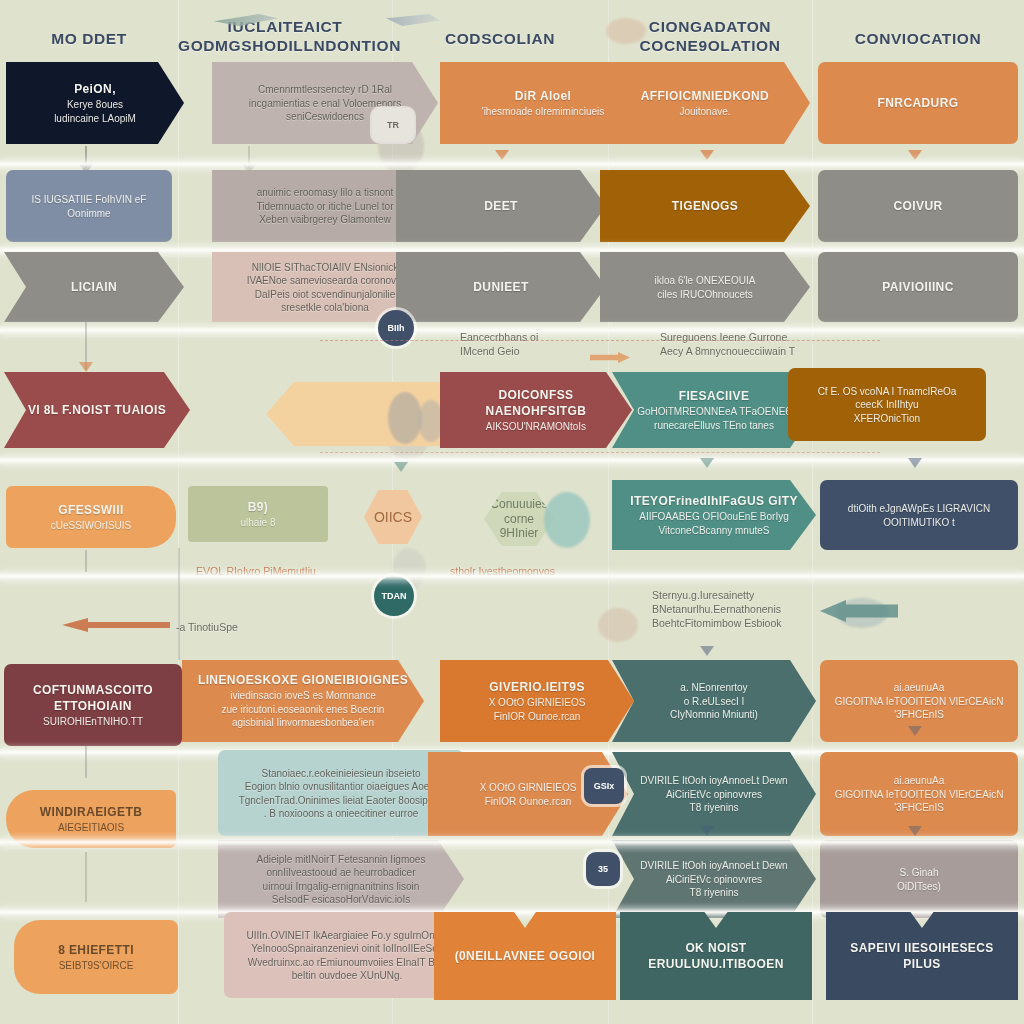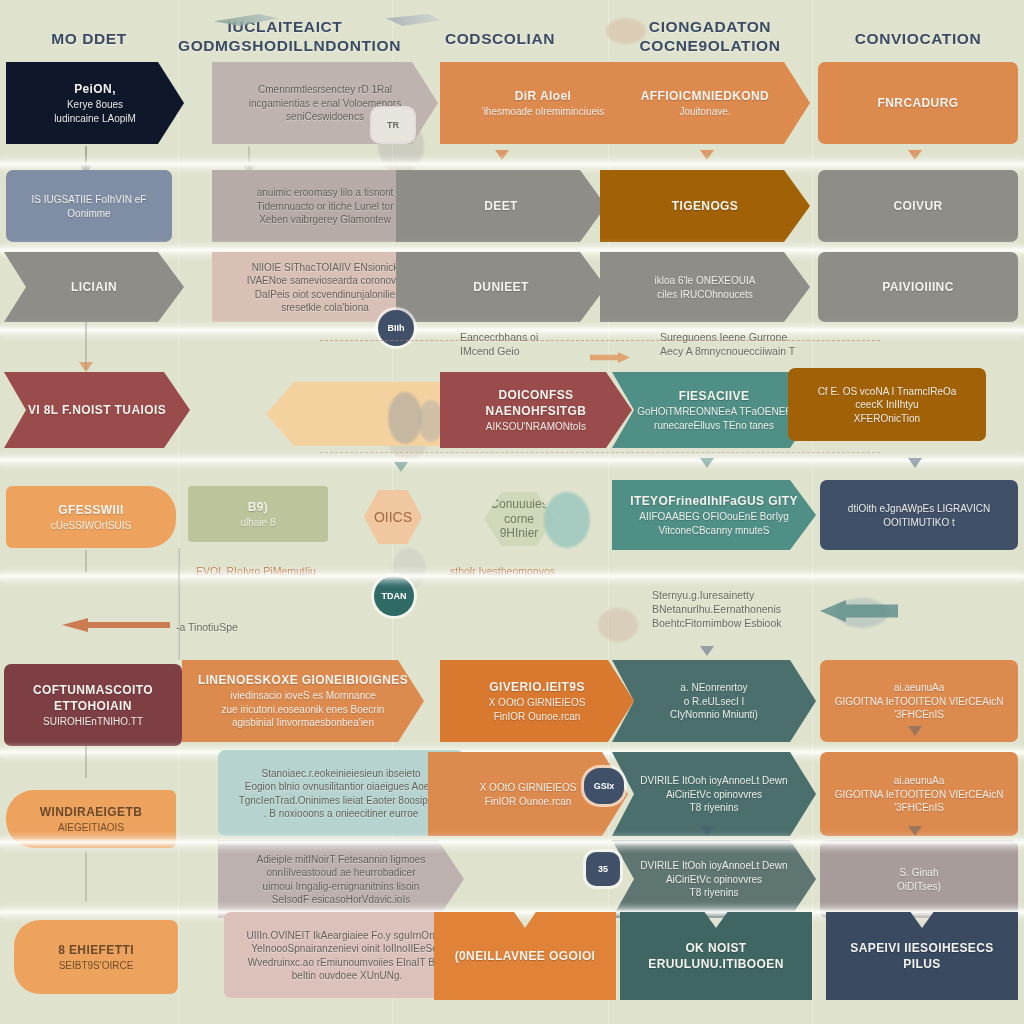--- a/index.html
+++ b/index.html
@@ -416,21 +416,21 @@
     <span class="sub" style="white-space:pre-line">DVIRILE ItOoh ioyAnnoeLt Dewn
 AiCiriEtVc  opinovvres
 T8 riyenins</span>
   </div>
 
   <div class="node rect dark" style="left:820px;top:840px;width:198px;height:78px;background:#a79c99">
     <span class="sub" style="white-space:pre-line">S. Ginah
 OiDITses)</span>
   </div>
 
-  <div class="badge" style="left:584px;top:768px;width:40px;height:36px;border-radius:16px;background:#3f5068">
+  <div class="badge" style="left:584px;top:768px;width:40px;height:36px;border-radius:8px;background:#3f5068">
     <span>GSIx</span>
   </div>
   <div class="badge" style="left:586px;top:852px;width:34px;height:34px;border-radius:10px;background:#3f5068">
     <span>35</span>
   </div>
 
   <div class="rail" style="top:838px"></div>
   <div class="rail" style="top:908px"></div>
   <div class="vline" style="left:85px;top:852px;height:50px;opacity:.55"></div>
   <div class="vhead navy" style="left:700px;top:826px;opacity:.65"></div>

